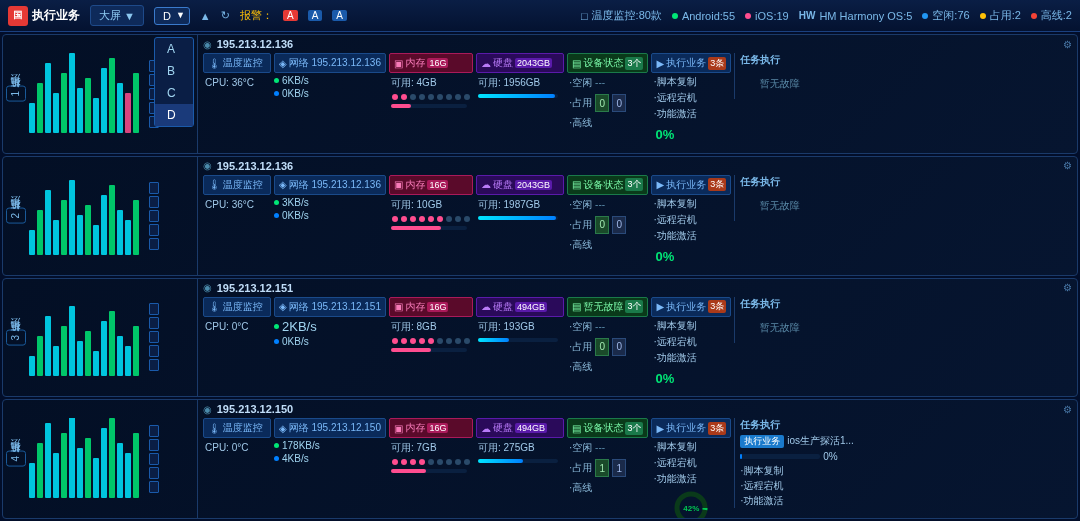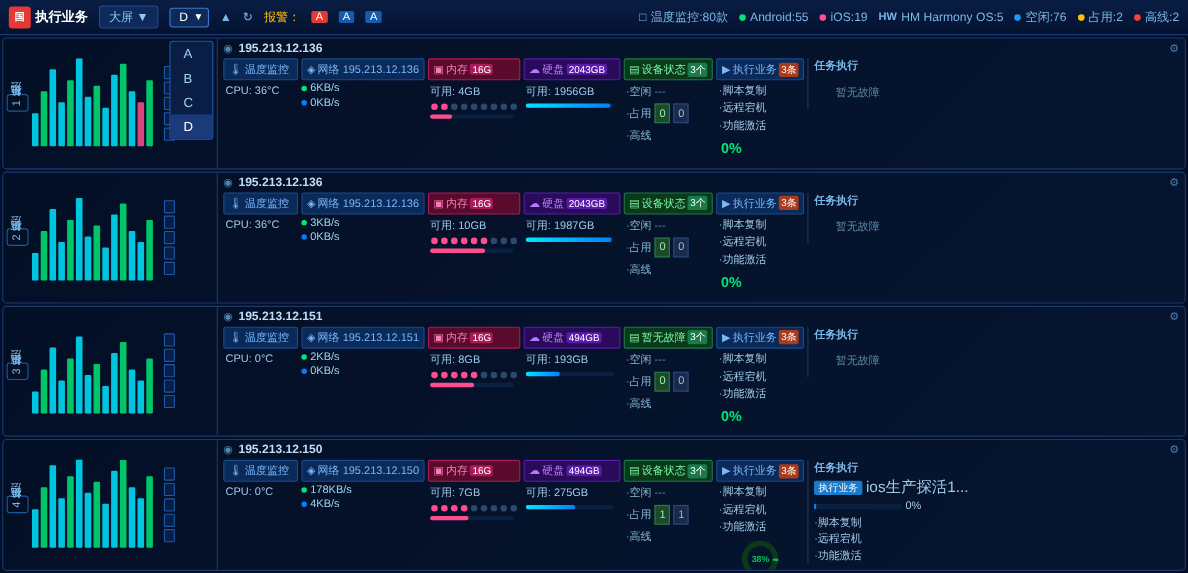--- a/index.html
+++ b/index.html
@@ -481,21 +481,21 @@
             <span>温度监控</span>
           </div>
           <div style="font-size:10px;color:#a0c8e8;padding:2px;">CPU: 0°C</div>
         </div>
 
         <div style="display:flex;flex-direction:column;gap:2px;min-width:82px;">
           <div style="display:flex;align-items:center;gap:2px;font-size:10px;padding:2px 4px;border-radius:2px;background:#0a2a5a;border:1px solid #1a4a8a;color:#7ab8f8;white-space:nowrap;">
             <span>◈</span>
             <span>网络 195.213.12.151</span>
           </div>
-          <div style="display:flex;align-items:center;gap:3px;font-size:10px;">
+          <div style="display:flex;align-items:center;gap:3px;font-size:13px;">
             <span style="width:5px;height:5px;border-radius:50%;background:#00e676;display:inline-block;"></span>
             <span>2KB/s</span>
           </div>
           <div style="display:flex;align-items:center;gap:3px;font-size:10px;">
             <span style="width:5px;height:5px;border-radius:50%;background:#0080ff;display:inline-block;"></span>
             <span>0KB/s</span>
           </div>
         </div>
 
         <div style="display:flex;flex-direction:column;gap:2px;min-width:80px;">
@@ -685,32 +685,32 @@
           </div>
           <div style="font-size:10px;color:#a0c8e8;padding:0 2px;">·脚本复制</div>
               <div style="font-size:10px;color:#a0c8e8;padding:0 2px;">·远程宕机</div>
               <div style="font-size:10px;color:#a0c8e8;padding:0 2px;">·功能激活</div>
 
       <div style="position:relative;width:36px;height:36px;margin:2px auto;">
         <svg width="36" height="36" viewBox="0 0 36 36">
           <circle cx="18" cy="18" r="14" fill="none" stroke="#0a3a1a" stroke-width="5"></circle>
           <circle cx="18" cy="18" r="14" fill="none" stroke="#00c853" stroke-width="5" stroke-dasharray="2 86" stroke-dashoffset="0"></circle>
         </svg>
-        <div style="position:absolute;top:50%;left:50%;transform:translate(-50%,-50%);font-size:8px;color:#00c853;font-weight:bold;">38%</div>
+        <div style="position:absolute;top:50%;left:50%;transform:translate(-50%,-50%);font-size:8px;color:#00c853;font-weight:bold;">42%</div>
       </div>
 
         </div>
 
         <div style="border-left:1px solid #1a3a6a;padding-left:5px;min-width:85px;display:flex;flex-direction:column;gap:2px;">
           <div style="color:#7ab8e8;font-size:10px;font-weight:bold;">任务执行</div>
 
       <div style="display:flex;flex-direction:column;gap:3px;">
         <div style="display:flex;align-items:center;gap:3px;">
           <span style="background:#1a7acc;color:#fff;font-size:9px;padding:0 4px;border-radius:2px;">执行业务</span>
-          <span style="font-size:14px;color:#a0c8e8;">ios生产探活1...</span>
+          <span style="font-size:10px;color:#a0c8e8;">ios生产探活1...</span>
         </div>
         <div style="display:flex;align-items:center;gap:3px;">
           <div style="background:#0a2040;border-radius:2px;height:5px;width:80px;">
             <div style="height:100%;border-radius:2px;background:#0080ff;width:2px;"></div>
           </div>
           <span style="color:#a0c8e8;font-size:10px;">0%</span>
         </div>
       </div>
       <div style="display:flex;flex-direction:column;gap:1px;font-size:10px;color:#8ab8d8;">
         <div style="color:#a0c8e8;">·脚本复制</div>

